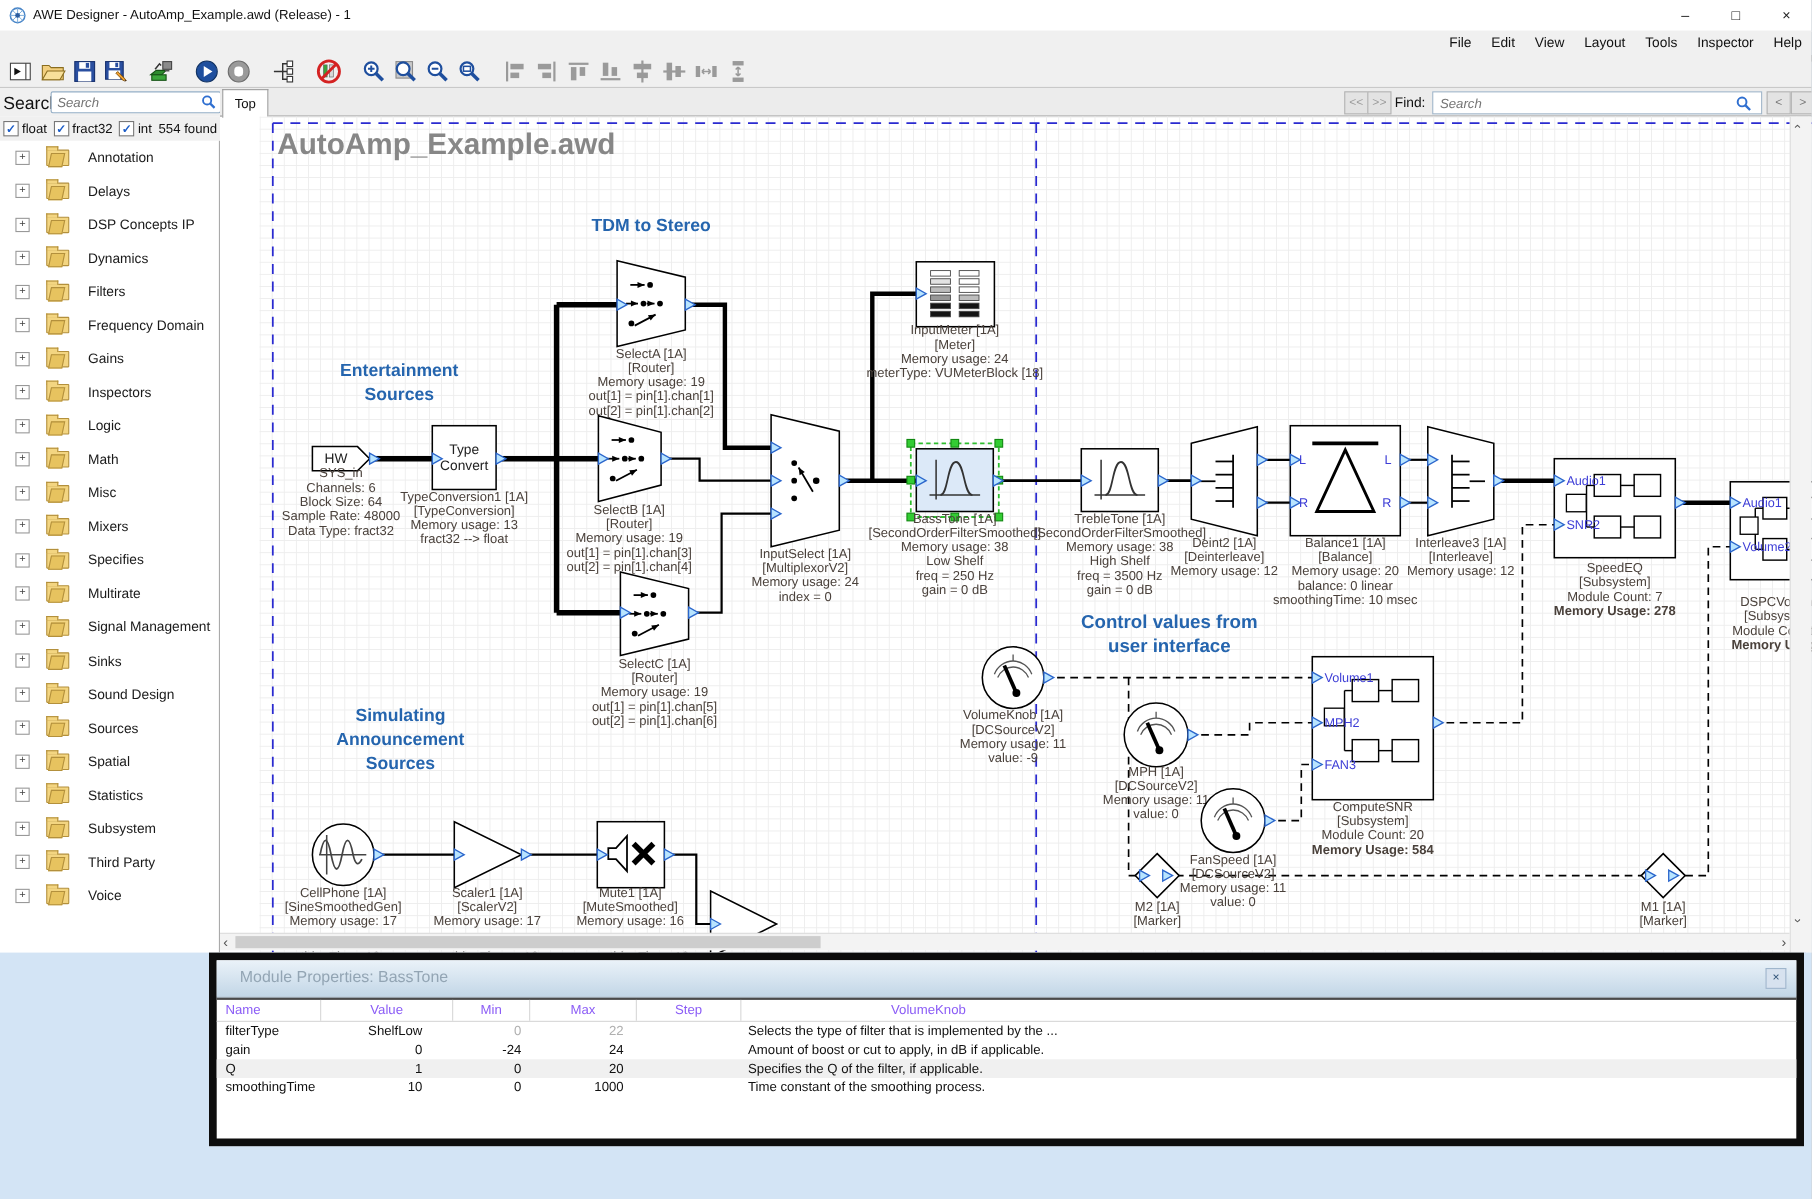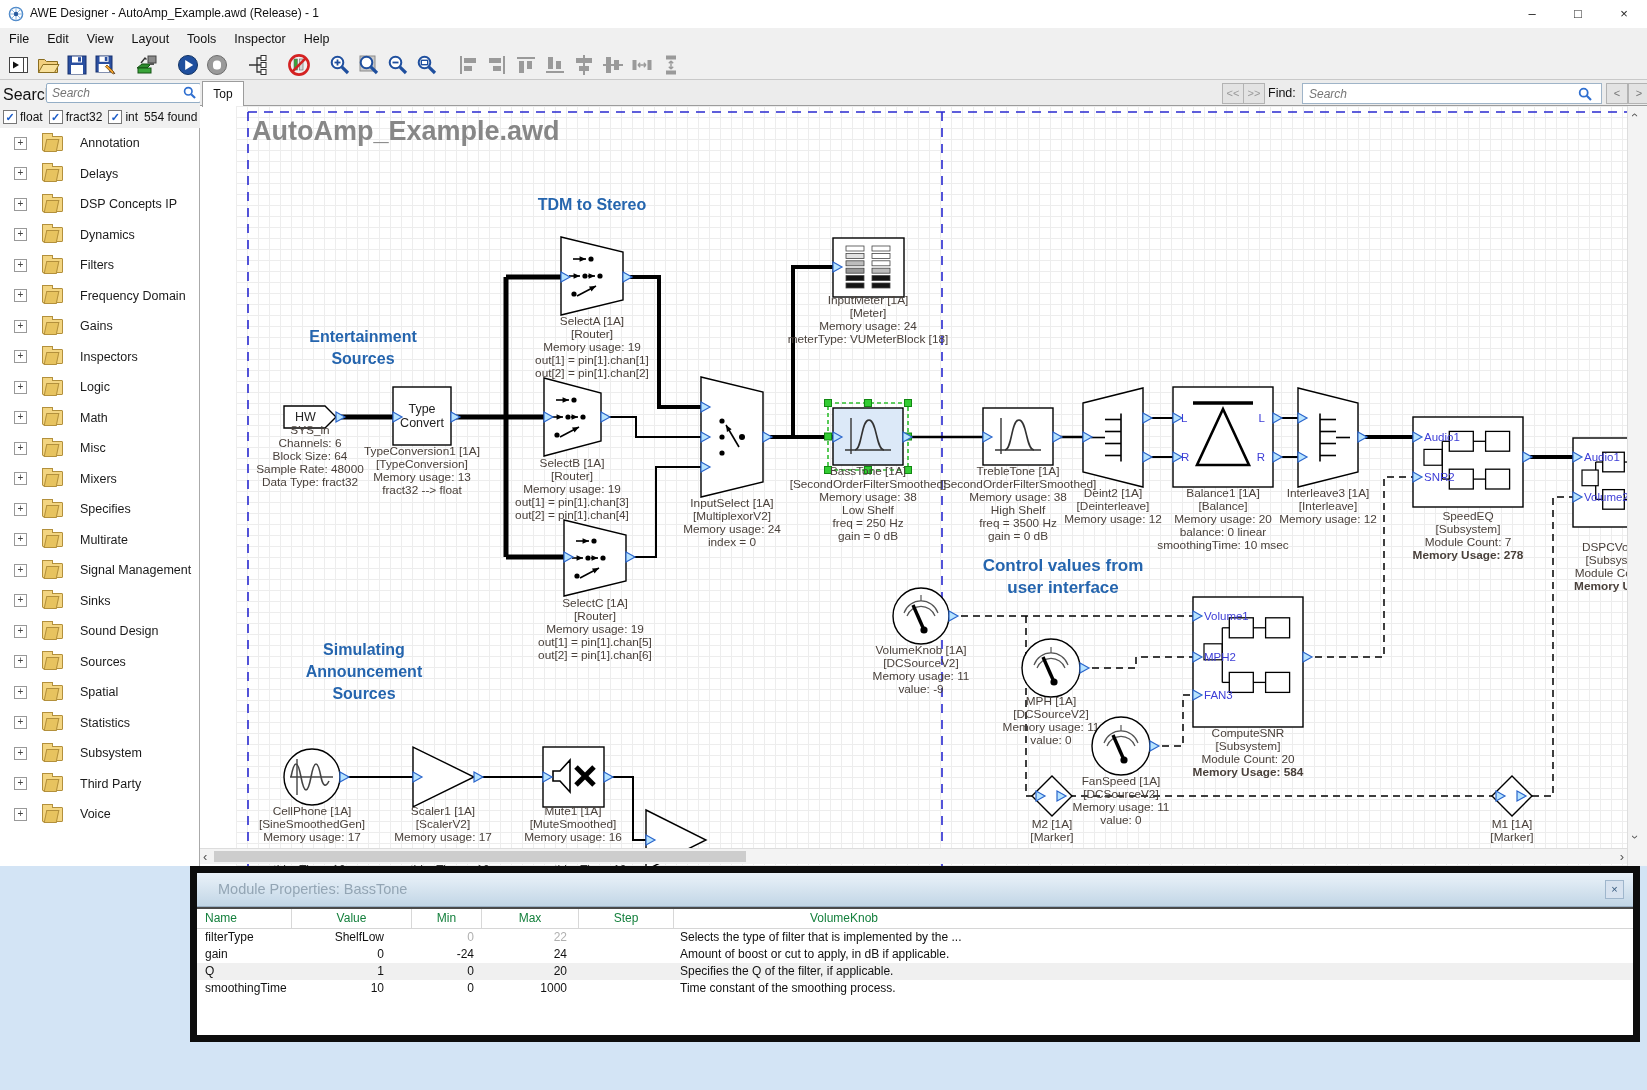--- a/index.html
+++ b/index.html
@@ -4,21 +4,21 @@
 <style>
   html,body{margin:0;padding:0;background:#9aa7b4;}
   #app{position:relative;width:1647px;height:1090px;background:#fff;overflow:hidden;
        font-family:"Liberation Sans",sans-serif;font-size:12px;color:#111;}
   
   #titlebar{position:absolute;left:0;top:0;width:100%;height:28px;background:#fff;border-bottom:1px solid #e4e4e4;}
   #titlebar .apptitle{position:absolute;left:30px;top:6px;font-size:12px;color:#111;}
   #win-buttons{position:absolute;right:0;top:0;height:28px;display:flex;}
   .winbtn{width:46px;height:28px;text-align:center;line-height:28px;font-size:13px;color:#222;}
   
-  #menubar{position:absolute;left:0;top:28px;width:100%;height:22px;background:#f0f0f0;border-bottom:6px solid #737373;display:flex;align-items:center;}
+  #menubar{position:absolute;left:0;top:28px;width:100%;height:22px;background:#f0f0f0;border-bottom:6px solid #737373;display:flex;align-items:center;justify-content:flex-end;}
   .menu-item{padding:0 9px;font-size:12.5px;color:#111;}
   
   #toolbar{position:absolute;left:0;top:50px;width:100%;height:30px;background:#f0f0f0;border-bottom:1px solid #c9c9c9;display:flex;align-items:center;padding-left:6px;box-sizing:border-box;}
   .tbicon{width:26px;height:24px;display:inline-flex;align-items:center;justify-content:center;margin-right:3px;}
   .tbicon.gap{margin-left:12px;}
   
   #searchrow{position:absolute;left:0;top:80px;width:200px;height:26px;background:#f0f0f0;}
   #searchrow .lbl{position:absolute;left:3px;top:6px;font-size:16px;}
   #module-search{position:absolute;left:46px;top:3px;width:132px;height:16px;border:1px solid #94aec6;border-radius:2px;font-style:italic;color:#888;font-size:12px;padding:1px 16px 1px 5px;font-family:"Liberation Sans",sans-serif;}
   #searchrow .mag{position:absolute;right:4px;top:6px;}
@@ -55,21 +55,21 @@
   #bottom-bg{position:absolute;left:0;top:866px;width:1647px;height:224px;background:#d3e4f5;}
   #panel{position:absolute;left:190px;top:866px;width:1450px;height:176px;border:7px solid #0d0d0d;background:#fff;box-sizing:border-box;}
   #panel-header{position:relative;height:33px;background:linear-gradient(#eaf2f9,#c2d6e6);border-bottom:1px solid #9ab0c4;}
   #panel-header .t{position:absolute;left:21px;top:8px;font-size:14.5px;color:#93a5b4;}
   #panel-close{position:absolute;right:9px;top:7px;width:17px;height:17px;background:#d7e2ef;border:1px solid #9fb6cc;color:#33567a;font-size:11px;text-align:center;line-height:16px;}
   #panel-tabs{position:relative;height:22px;background:#f0f0f0;padding-left:6px;border-bottom:1px solid #9a9a9a;box-sizing:border-box;}
   .ptab{display:inline-block;padding:3px 10px 2px 10px;font-size:12px;background:#ececec;border:1px solid #bdbdbd;border-bottom:none;margin-right:1px;position:relative;top:2px;color:#222;}
   .ptab.active{background:#fff;border:1px solid #8a8a8a;top:1px;padding-top:4px;z-index:2;}
   #ptable{position:relative;border-top:2px solid #4a4a4a;}
   .prow{display:grid;grid-template-columns:95px 120px 70px 97px 95px 340px;height:17px;line-height:17px;font-size:12px;}
-  .prow.header{height:19px;line-height:19px;border-bottom:1px solid #d6d6d6;color:#15803d;}
+  .prow.header{height:19px;line-height:19px;border-bottom:1px solid #d6d6d6;color:#8b5cf6;}
   .prow.header > div{border-right:1px solid #d8d8d8;text-align:center;}
   .prow.header > div:first-child{text-align:left;padding-left:8px;}
   .prow.header > div:last-child{border-right:none;}
   .prow.stripe{background:#f0f0f0;}
   .c-name{padding-left:8px;}
   .c-val{text-align:right;padding-right:28px;}
   .c-min{text-align:right;padding-right:8px;}
   .c-max{text-align:right;padding-right:12px;}
   .c-step{text-align:center;}
   .c-desc{padding-left:6px;}

